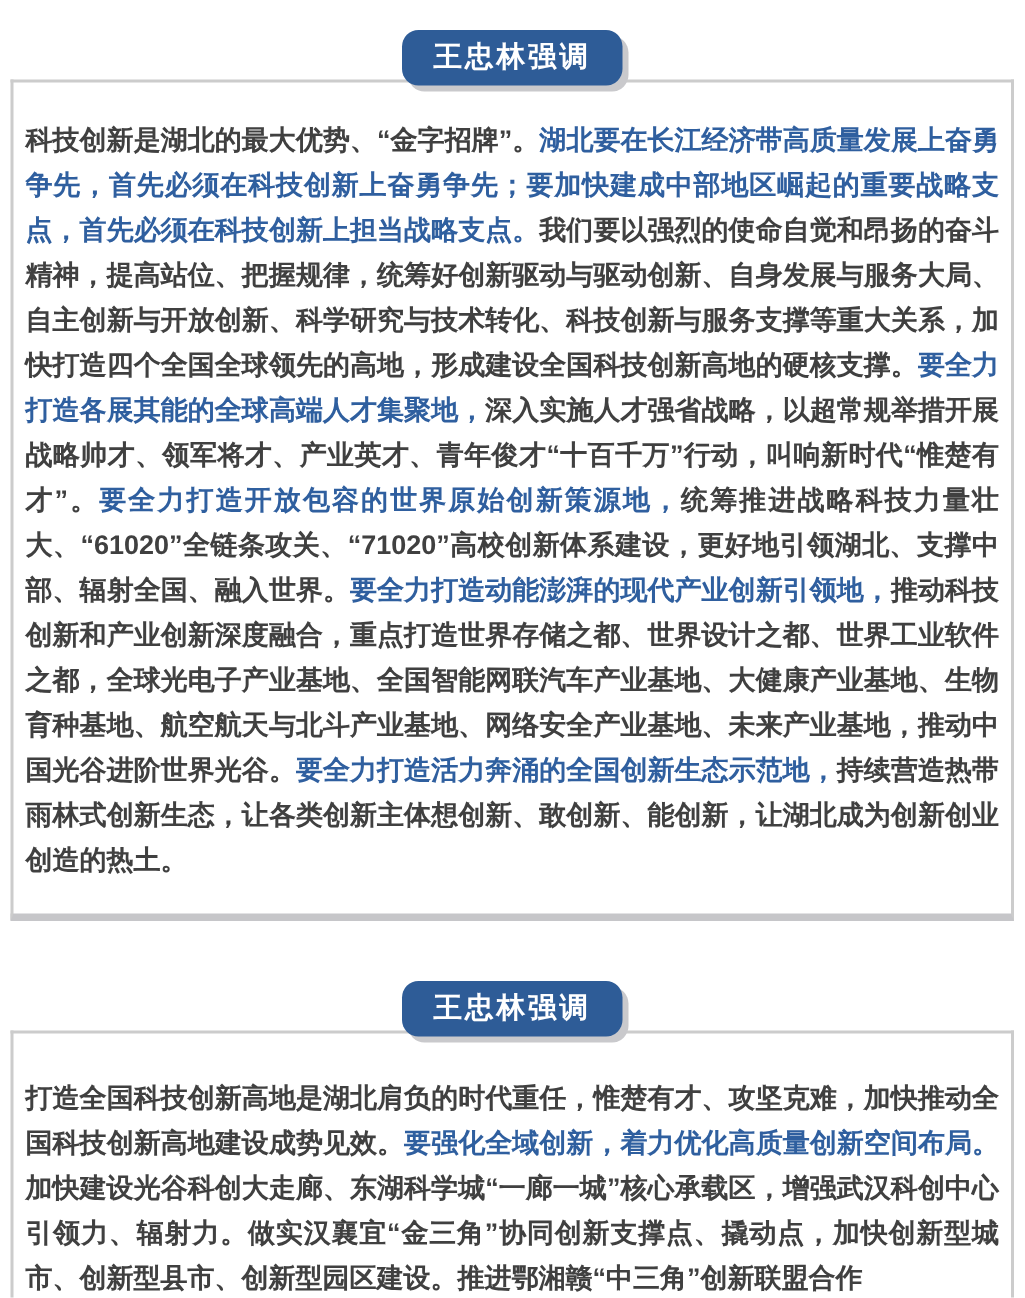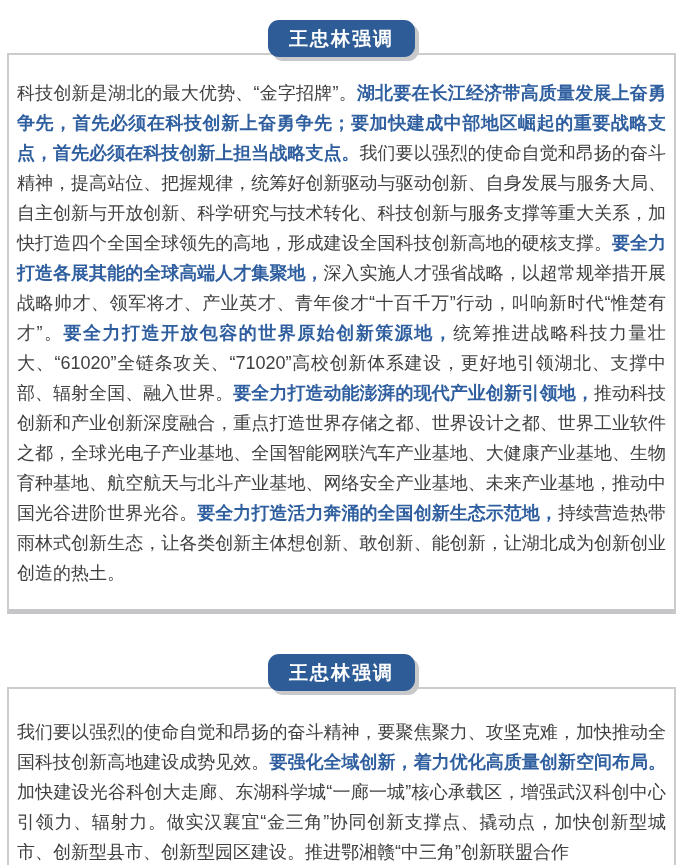--- a/index.html
+++ b/index.html
@@ -51,38 +51,38 @@
     border-bottom: none;
   }
   .box.second-pad { padding-top: 28px; }
   .para {
     font-size: 18px;
     line-height: 30px;
     color: var(--body-c, #404040);
     text-align: justify;
     word-break: break-all;
   }
-  .para .seg { font-weight: 400; }
+  .para .seg { font-weight: 700; }
   .para .seg-bold {
     color: var(--emph-c, #2f5f9f);
     font-weight: 700;
   }
 </style>
 </head>
 <body>
 
 <div class="page">
 
   <section class="speech first">
     <div class="badge">王忠林强调</div>
     <div class="box">
       <p class="para"><span class="seg">科技创新是湖北的最大优势、“金字招牌”。</span><span class="seg seg-bold">湖北要在长江经济带高质量发展上奋勇争先，首先必须在科技创新上奋勇争先；要加快建成中部地区崛起的重要战略支点，首先必须在科技创新上担当战略支点。</span><span class="seg">我们要以强烈的使命自觉和昂扬的奋斗精神，提高站位、把握规律，统筹好创新驱动与驱动创新、自身发展与服务大局、自主创新与开放创新、科学研究与技术转化、科技创新与服务支撑等重大关系，加快打造四个全国全球领先的高地，形成建设全国科技创新高地的硬核支撑。</span><span class="seg seg-bold">要全力打造各展其能的全球高端人才集聚地，</span><span class="seg">深入实施人才强省战略，以超常规举措开展战略帅才、领军将才、产业英才、青年俊才“十百千万”行动，叫响新时代“惟楚有才”。</span><span class="seg seg-bold">要全力打造开放包容的世界原始创新策源地，</span><span class="seg">统筹推进战略科技力量壮大、“61020”全链条攻关、“71020”高校创新体系建设，更好地引领湖北、支撑中部、辐射全国、融入世界。</span><span class="seg seg-bold">要全力打造动能澎湃的现代产业创新引领地，</span><span class="seg">推动科技创新和产业创新深度融合，重点打造世界存储之都、世界设计之都、世界工业软件之都，全球光电子产业基地、全国智能网联汽车产业基地、大健康产业基地、生物育种基地、航空航天与北斗产业基地、网络安全产业基地、未来产业基地，推动中国光谷进阶世界光谷。</span><span class="seg seg-bold">要全力打造活力奔涌的全国创新生态示范地，</span><span class="seg">持续营造热带雨林式创新生态，让各类创新主体想创新、敢创新、能创新，让湖北成为创新创业创造的热土。</span></p>
     </div>
   </section>
 
   <section class="speech second">
     <div class="badge">王忠林强调</div>
     <div class="box cutoff second-pad">
-      <p class="para"><span class="seg">我们要以强烈的使命自觉和昂扬的奋斗精神，要聚焦聚力、攻坚克难，加快推动全国科技创新高地建设成势见效。</span><span class="seg seg-bold">要强化全域创新，着力优化高质量创新空间布局。</span><span class="seg">加快建设光谷科创大走廊、东湖科学城“一廊一城”核心承载区，增强武汉科创中心引领力、辐射力。做实汉襄宜“金三角”协同创新支撑点、撬动点，加快创新型城市、创新型县市、创新型园区建设。推进鄂湘赣“中三角”创新联盟合作</span></p>
+      <p class="para"><span class="seg">打造全国科技创新高地是湖北肩负的时代重任，惟楚有才、攻坚克难，加快推动全国科技创新高地建设成势见效。</span><span class="seg seg-bold">要强化全域创新，着力优化高质量创新空间布局。</span><span class="seg">加快建设光谷科创大走廊、东湖科学城“一廊一城”核心承载区，增强武汉科创中心引领力、辐射力。做实汉襄宜“金三角”协同创新支撑点、撬动点，加快创新型城市、创新型县市、创新型园区建设。推进鄂湘赣“中三角”创新联盟合作</span></p>
     </div>
   </section>
 
 </div>
 
 </body></html>

